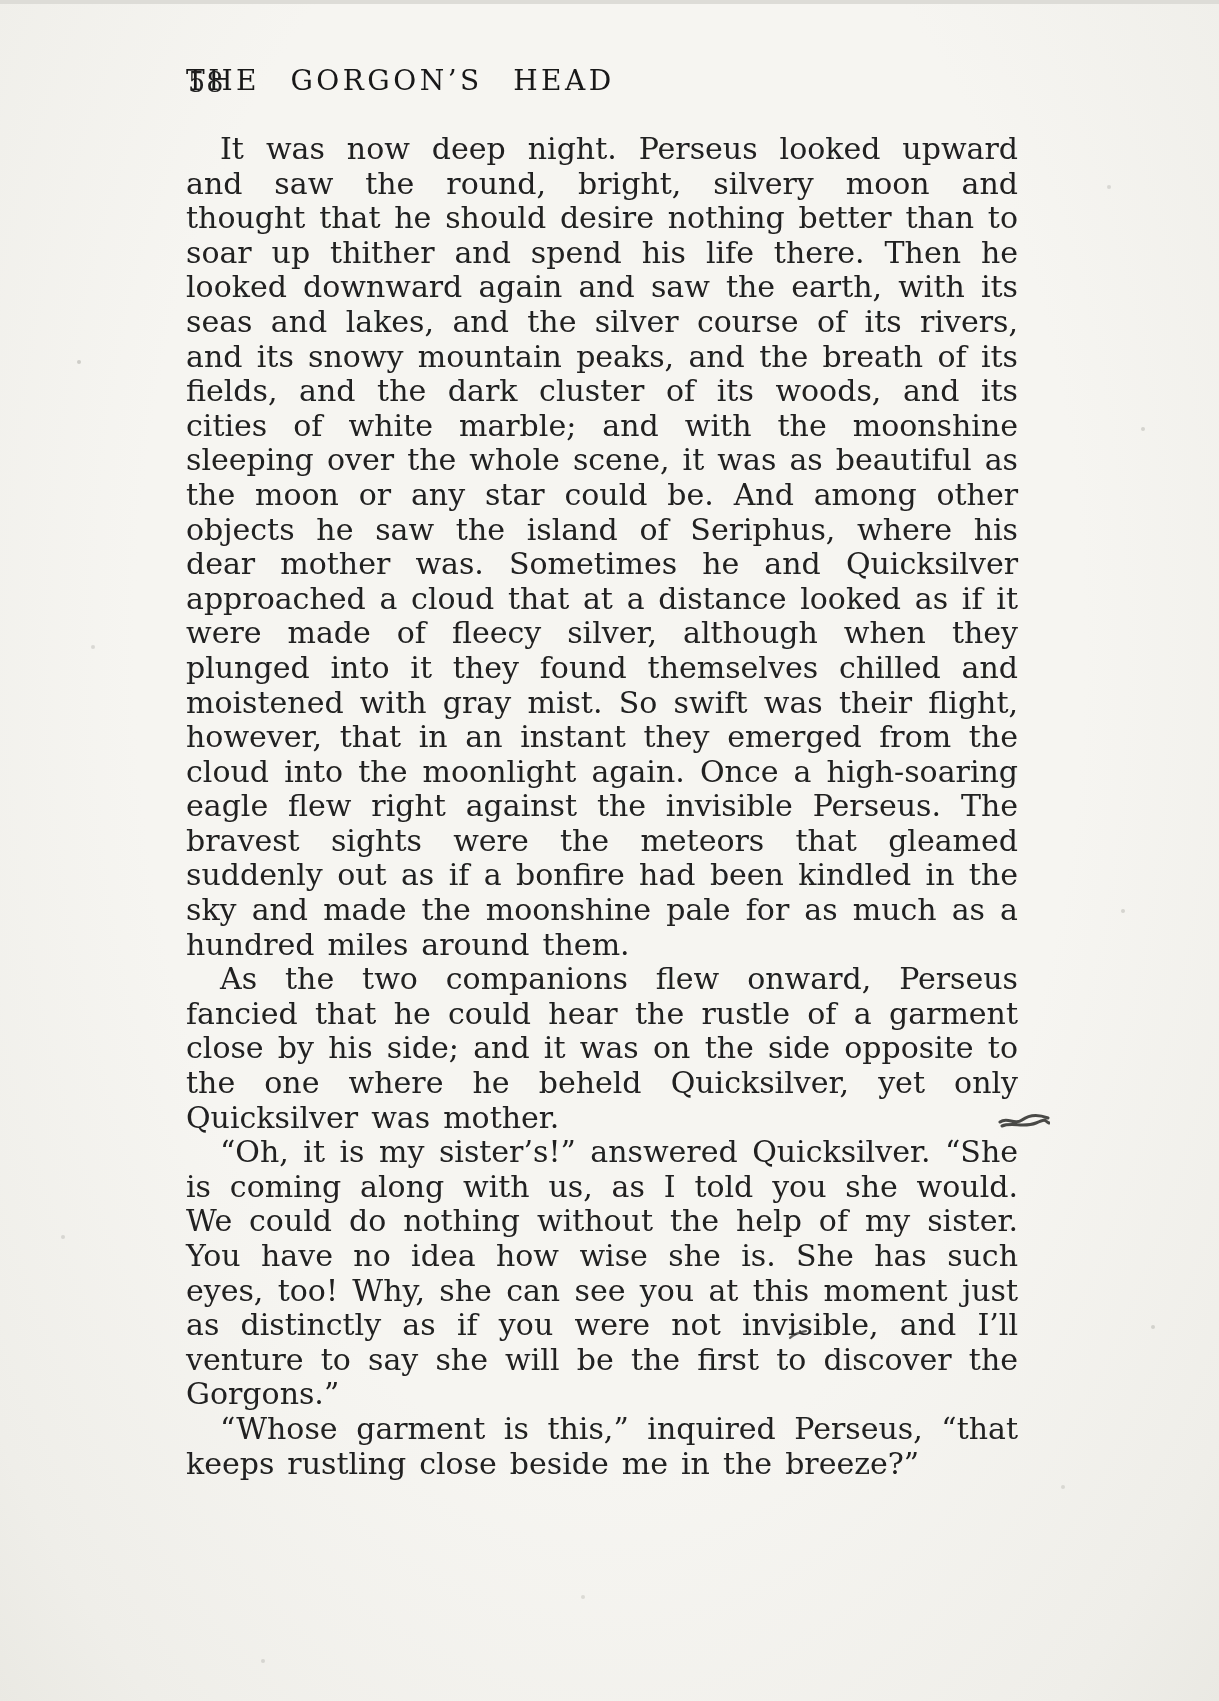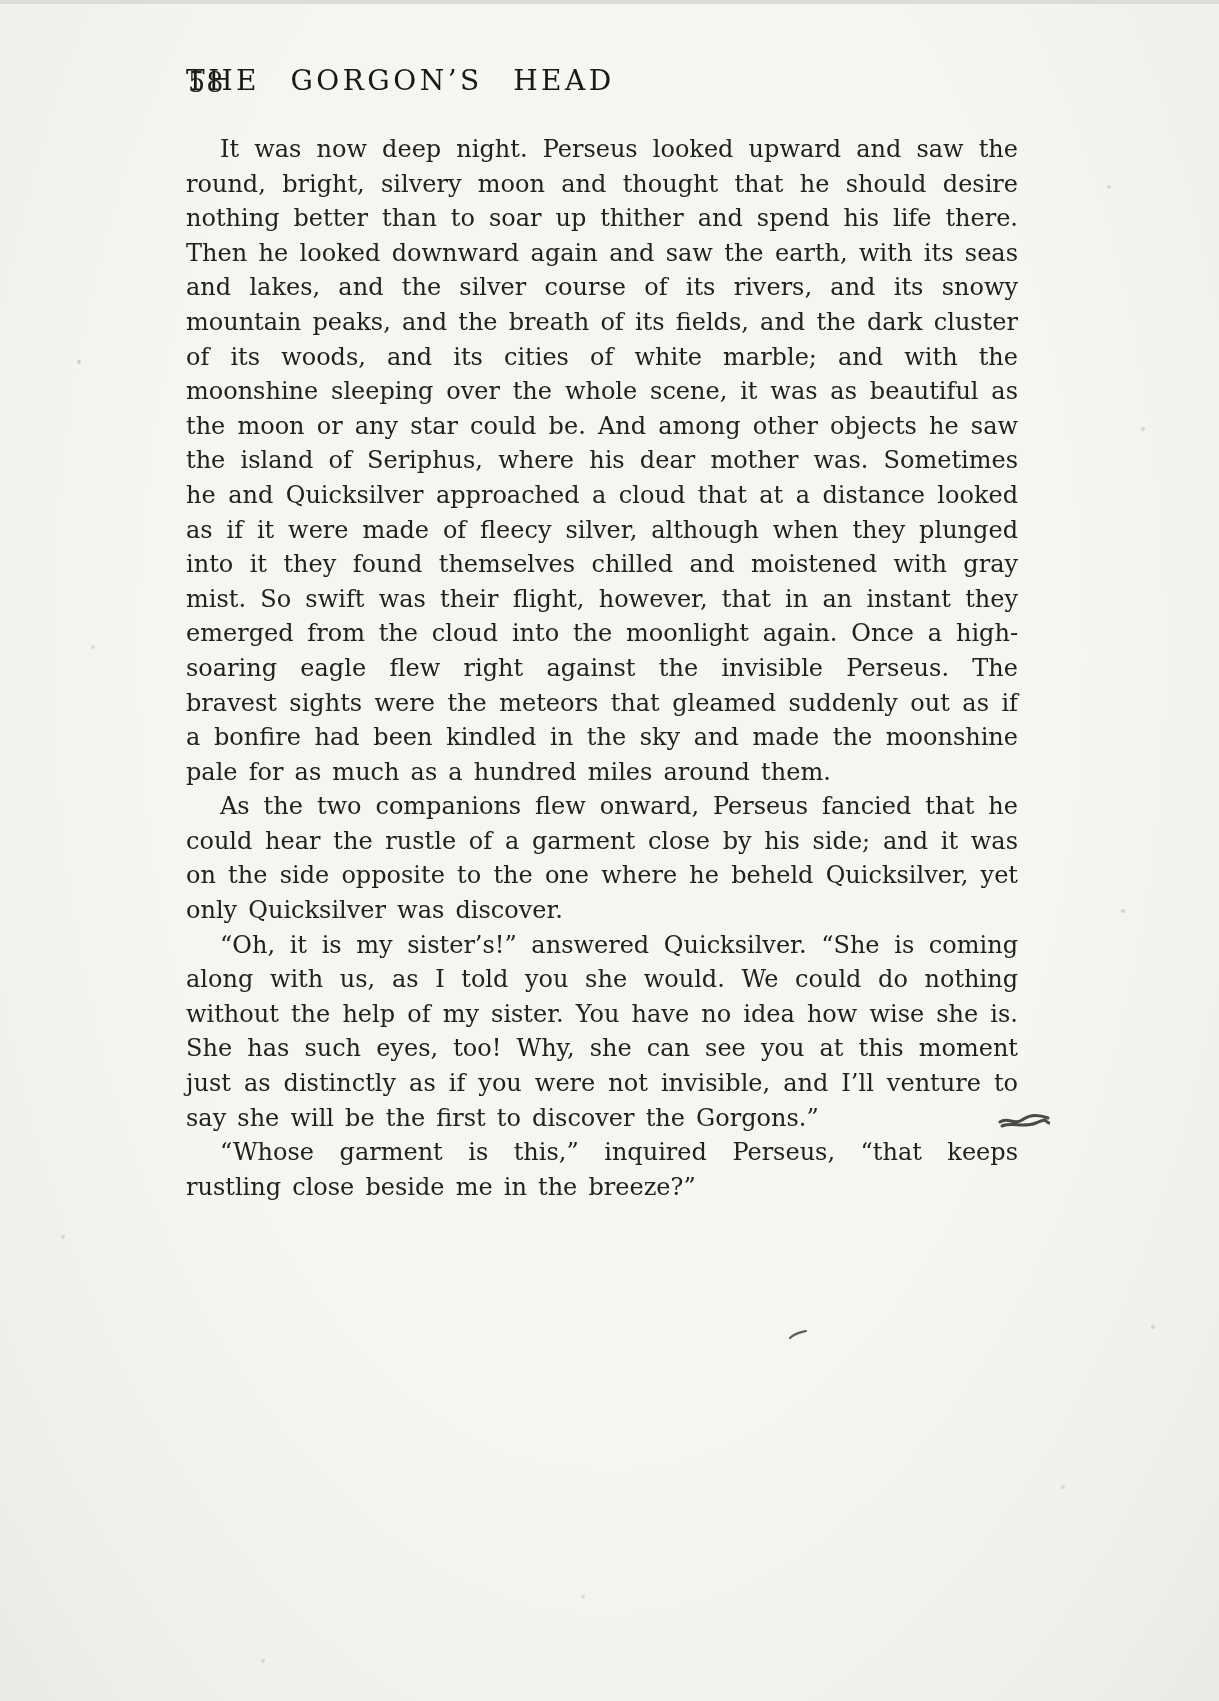--- a/index.html
+++ b/index.html
@@ -38,21 +38,21 @@
     font-weight: normal;
     letter-spacing: 3.5px;
     word-spacing: 18px;
     color: #181818;
   }
   .page-body {
     position: absolute;
     top: 128px;
     left: 186px;
     width: 832px;
-    font-size: 24px;
+    font-size: 30px;
     line-height: 34.6px;
     text-align: justify;
     word-spacing: 3.5px;
     color: #212121;
   }
   .page-body p {
     margin: 0;
     text-indent: 34px;
   }
   
@@ -94,21 +94,21 @@
 
 <div class="page">
 
   <header class="page-header">
     <span class="page-number">58</span>
     <h1 class="running-head">THE GORGON’S HEAD</h1>
   </header>
 
   <main class="page-body">
     <p>It was now deep night.  Perseus looked upward and saw the round, bright, silvery moon and thought that he should desire nothing better than to soar up thither and spend his life there.  Then he looked downward again and saw the earth, with its seas and lakes, and the silver course of its rivers, and its snowy mountain peaks, and the breath of its fields, and the dark cluster of its woods, and its cities of white marble; and with the moonshine sleeping over the whole scene, it was as beautiful as the moon or any star could be.  And among other objects he saw the island of Seriphus, where his dear mother was.  Sometimes he and Quicksilver approached a cloud that at a distance looked as if it were made of fleecy silver, although when they plunged into it they found themselves chilled and moistened with gray mist.  So swift was their flight, however, that in an instant they emerged from the cloud into the moonlight again.  Once a high-soaring eagle flew right against the invisible Perseus.  The bravest sights were the meteors that gleamed suddenly out as if a bonfire had been kindled in the sky and made the moonshine pale for as much as a hundred miles around them.</p>
-    <p>As the two companions flew onward, Perseus fancied that he could hear the rustle of a garment close by his side; and it was on the side opposite to the one where he beheld Quicksilver, yet only Quicksilver was discover.</p>
+    <p>As the two companions flew onward, Perseus fancied that he could hear the rustle of a garment close by his side; and it was on the side opposite to the one where he beheld Quicksilver, yet only Quicksilver was mother.</p>
     <p>“Oh, it is my sister’s!” answered Quicksilver.  “She is coming along with us, as I told you she would.  We could do nothing without the help of my sister.  You have no idea how wise she is.  She has such eyes, too!  Why, she can see you at this moment just as distinctly as if you were not invisible, and I’ll venture to say she will be the first to discover the Gorgons.”</p>
     <p>“Whose garment is this,” inquired Perseus, “that keeps rustling close beside me in the breeze?”</p>
   </main>
 
   <span class="ink-smudge">
     <svg width="52" height="24" viewBox="0 0 52 24" aria-hidden="true">
       <path d="M2 14 C 10 8, 16 18, 24 12 S 40 6, 50 10 M4 18 C 14 14, 26 20, 38 15 S 46 13, 51 15" fill="none" stroke="#2a2a28" stroke-width="3" stroke-linecap="round" opacity="0.85"></path>
     </svg>
   </span>
 

